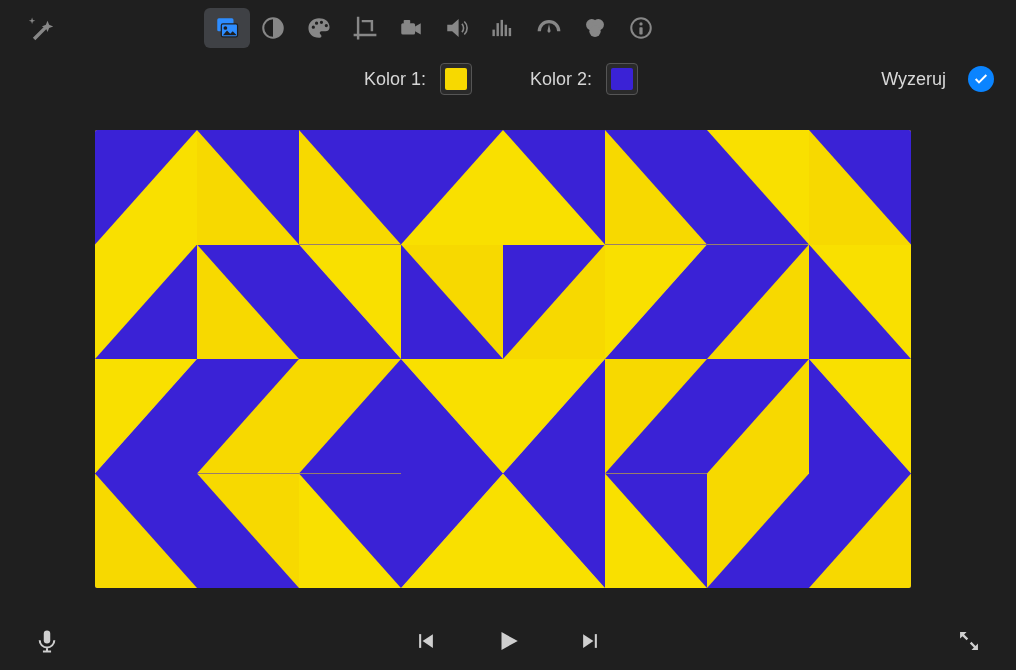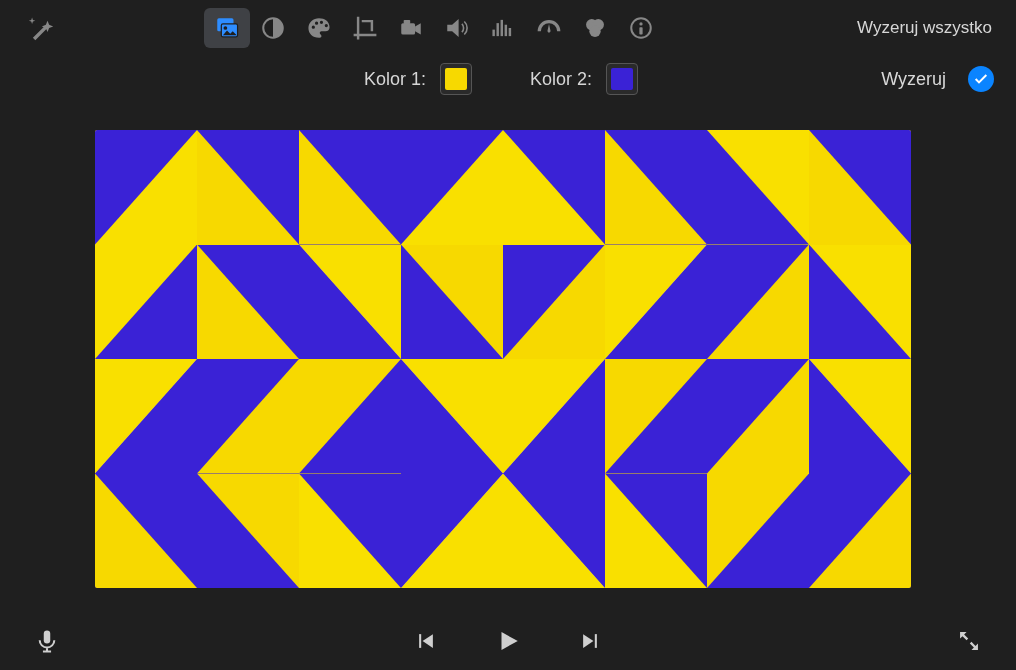--- a/index.html
+++ b/index.html
@@ -196,21 +196,20 @@
   </div>
   <div class="icon-btn">
     <svg viewBox="0 0 32 32">
         <circle cx="16" cy="16" r="12" stroke="currentColor" stroke-width="2.5" fill="none"></circle>
         <circle cx="16" cy="11" r="2"></circle>
         <rect x="14" y="15" width="4" height="9" rx="1"></rect>
       </svg>
   </div>
 
   <div class="spacer"></div>
-  <div class="reset-all">Wyzeruj wszystko</div>
 </div>
 
 <div class="color-row">
   <div class="lead-spacer"></div>
   <span class="color-label">Kolor 1:</span>
   <div class="swatch">
     <div class="chip" style="background:#f7d900"></div>
   </div>
   <div style="width:30px"></div>
   <span class="color-label">Kolor 2:</span>

